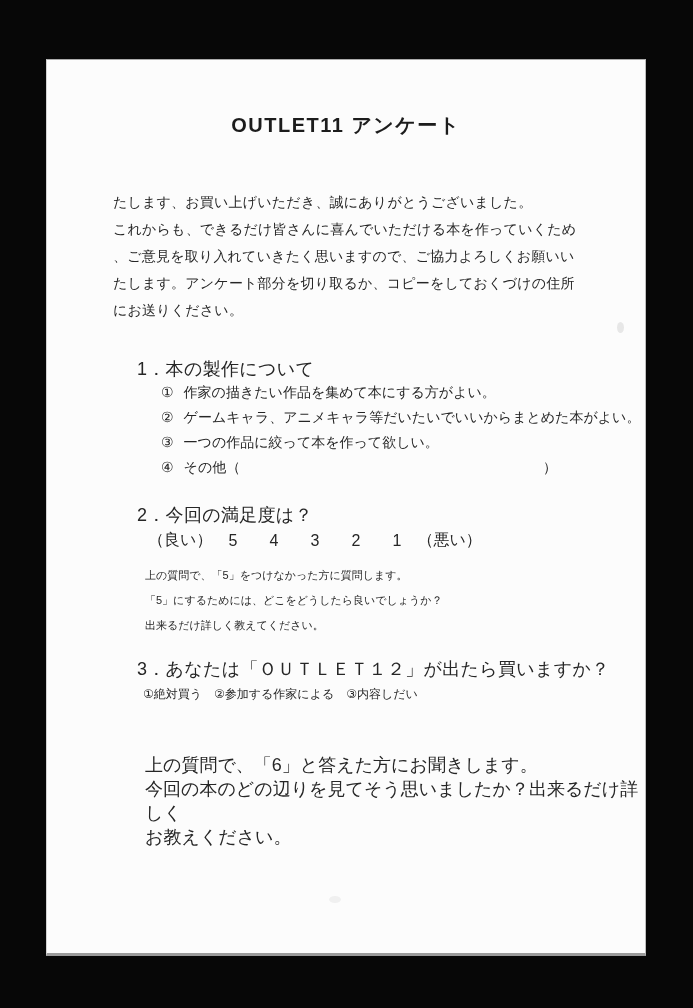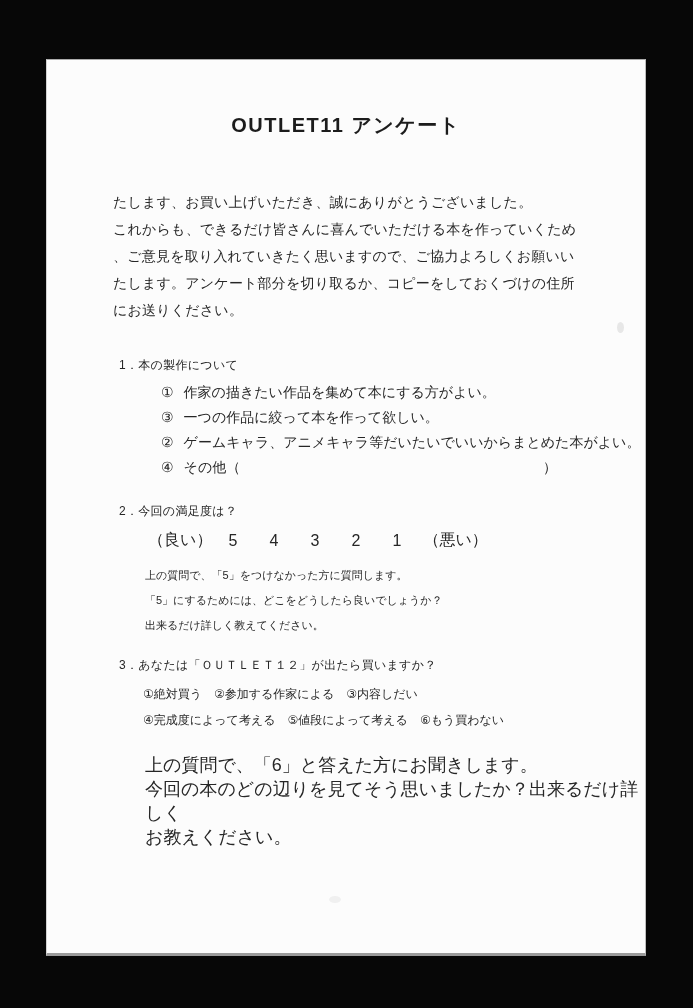--- a/index.html
+++ b/index.html
@@ -18,34 +18,34 @@
     border-bottom:3px solid #9b9b9b;
   }
   .title{
     position:absolute;left:0;top:52px;width:100%;text-align:center;
     font-size:20px;font-weight:600;letter-spacing:1.5px;color:#1c1c1c;
   }
   .intro{
     position:absolute;left:66px;top:129px;width:485px;
     font-size:14px;line-height:27px;letter-spacing:.2px;
   }
-  .q-heading{position:absolute;left:72px;font-size:12px;letter-spacing:.3px;}
+  .q-heading{position:absolute;left:90px;font-size:18px;letter-spacing:.3px;}
   .q1-heading{top:297px;}
   .q2-heading{top:443px;}
   .q3-heading{top:597px;}
   .q1-options{position:absolute;left:114px;top:320px;font-size:14px;line-height:25px;}
   .opt-row{position:relative;white-space:nowrap;font-family:Liberation Serif, serif;}
   .opt-num{display:inline-block;margin-right:10px;}
   .close-paren{position:absolute;left:382px;top:0;}
   .q2-scale{
     position:absolute;left:101px;top:470px;font-size:16px;
     display:flex;align-items:center;white-space:nowrap;
   }
   .scale-num{display:inline-block;width:41px;text-align:center;}
-  .scale-worst{margin-left:6px;}
+  .scale-worst{margin-left:0;}
   .q2-para{position:absolute;left:98px;top:503px;font-size:11px;line-height:25px;}
   .q3-options{position:absolute;left:96px;top:622px;font-size:12px;line-height:25.5px;white-space:nowrap;}
   .q3-para{position:absolute;left:98px;top:693px;font-size:18px;line-height:24px;}
   .speck{position:absolute;border-radius:50%;}
   .speck-1{left:570px;top:262px;width:7px;height:11px;background:#e7e7e7;}
   .speck-2{left:282px;top:836px;width:12px;height:7px;background:#f0f0f0;}
 </style>
 </head>
 <body>
 
@@ -61,24 +61,24 @@
       <div>たします。アンケート部分を切り取るか、コピーをしておくづけの住所</div>
       <div>にお送りください。</div>
     </div>
 
     <div class="q-heading q1-heading">1．本の製作について</div>
     <div class="q1-options">
       <div class="opt-row">
         <span class="opt-num">①</span><span>作家の描きたい作品を集めて本にする方がよい。</span>
       </div>
       <div class="opt-row">
-        <span class="opt-num">③</span><span>一つの作品に絞って本を作って欲しい。</span>
+        <span class="opt-num">②</span><span>ゲームキャラ、アニメキャラ等だいたいでいいからまとめた本がよい。</span>
       </div>
       <div class="opt-row">
-        <span class="opt-num">②</span><span>ゲームキャラ、アニメキャラ等だいたいでいいからまとめた本がよい。</span>
+        <span class="opt-num">③</span><span>一つの作品に絞って本を作って欲しい。</span>
       </div>
       <div class="opt-row">
         <span class="opt-num">④</span><span>その他（</span>
         <span class="close-paren">）</span>
       </div>
     </div>
 
     <div class="q-heading q2-heading">2．今回の満足度は？</div>
     <div class="q2-scale">
       <span>（良い）</span>
@@ -91,21 +91,20 @@
     </div>
     <div class="q2-para">
       <div>上の質問で、「5」をつけなかった方に質問します。</div>
       <div>「5」にするためには、どこをどうしたら良いでしょうか？</div>
       <div>出来るだけ詳しく教えてください。</div>
     </div>
 
     <div class="q-heading q3-heading">3．あなたは「ＯＵＴＬＥＴ１２」が出たら買いますか？</div>
     <div class="q3-options">
       <div>①絶対買う　②参加する作家による　③内容しだい</div>
-      <div>④完成度によって考える　⑤値段によって考える　⑥もう買わない</div>
     </div>
     <div class="q3-para">
       <div>上の質問で、「6」と答えた方にお聞きします。</div>
       <div>今回の本のどの辺りを見てそう思いましたか？出来るだけ詳しく</div>
       <div>お教えください。</div>
     </div>
 
     <div class="speck speck-1"></div>
     <div class="speck speck-2"></div>
   </div>

